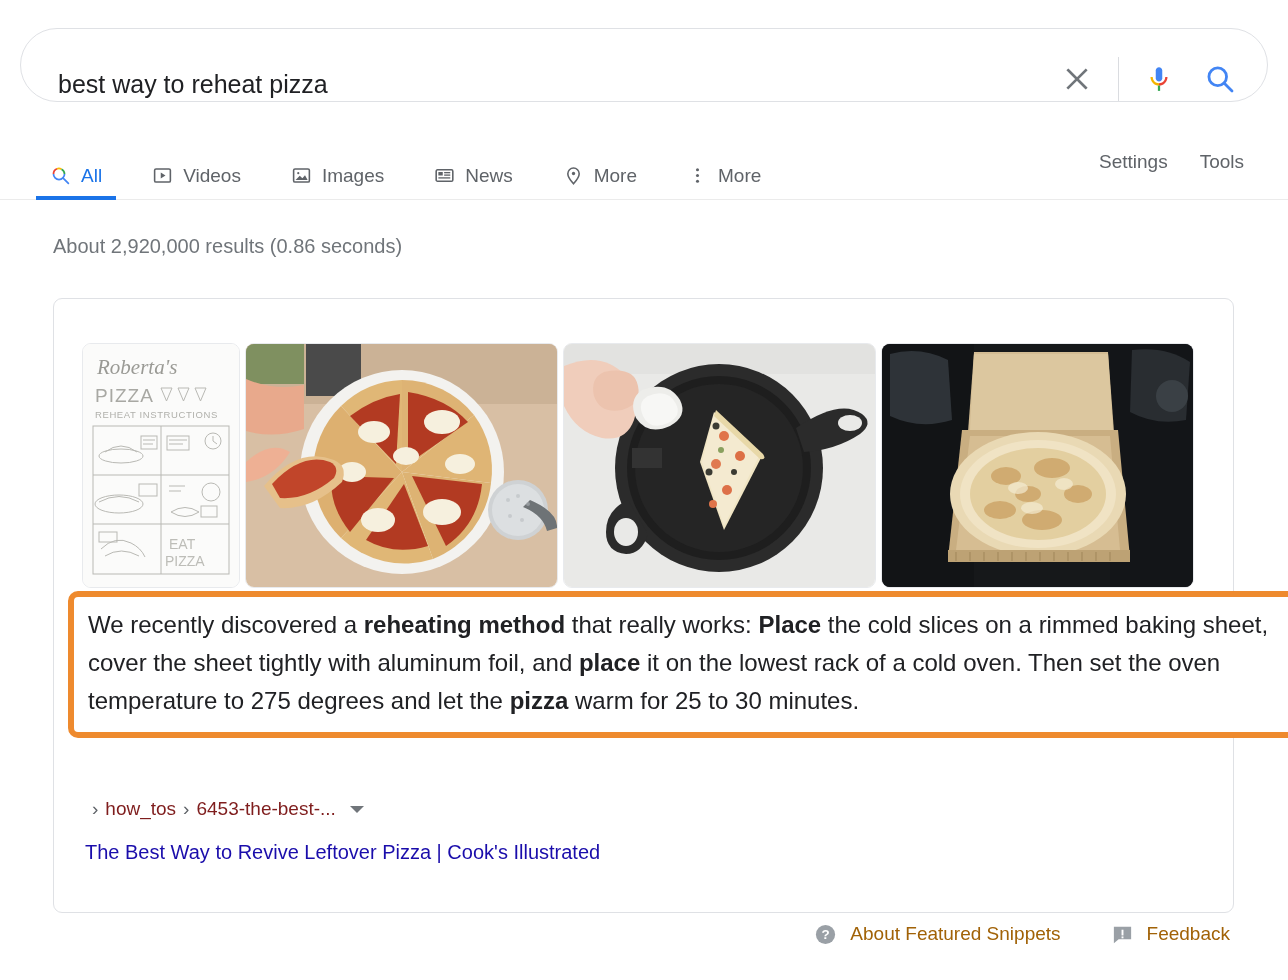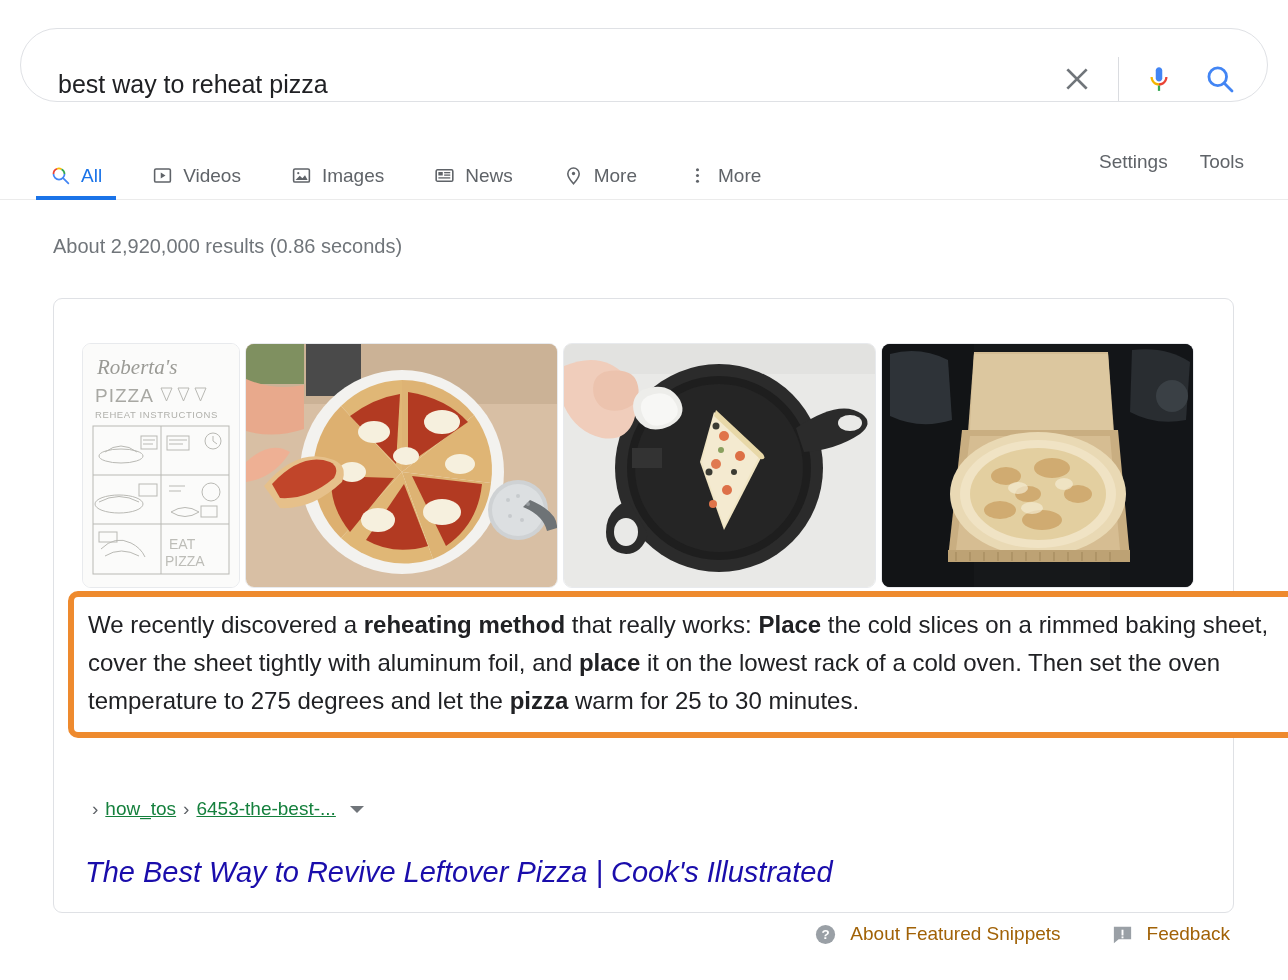--- a/index.html
+++ b/index.html
@@ -198,42 +198,41 @@
     position: absolute;
     left: 31px;
     top: 498px;
     display: flex;
     align-items: center;
     font-size: 19px;
     line-height: 24px;
   }
   .bc-domain { color: #202124; }
   .bc-sep { color: #5f6368; margin: 0 7px; }
-  .bc-crumb { color: #15803d; text-decoration: underline; }
+  .bc-crumb { color: #7f1d1d; }
   .bc-caret {
     width: 0; height: 0;
     border-left: 7px solid transparent;
     border-right: 7px solid transparent;
     border-top: 7px solid #70757a;
     margin-left: 14px;
     cursor: pointer;
   }
 
   
   .result-title {
     position: absolute;
     left: 31px;
-    top: 554px;
-    font-size: 29px;
+    top: 534px;
+    font-size: 20px;
     line-height: 38px;
     color: #1a0dab;
     text-decoration: none;
     white-space: nowrap;
     cursor: pointer;
-    font-style: italic;
   }
 
   
   .snippet-footer {
     position: absolute;
     right: 58px;
     top: 922px;
     display: flex;
     align-items: center;
   }

